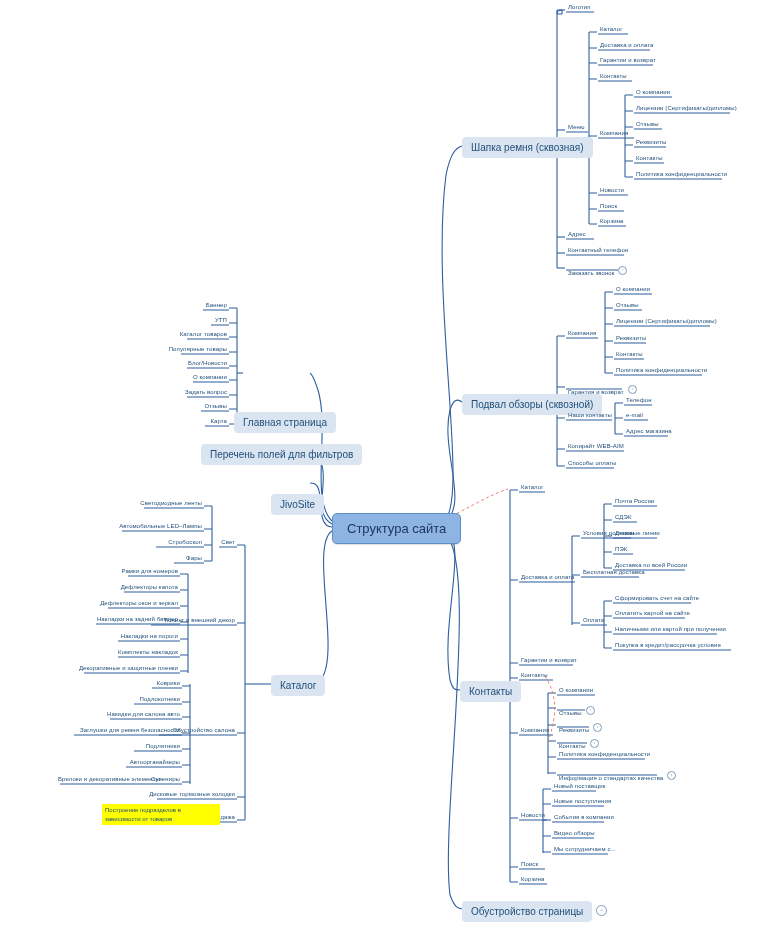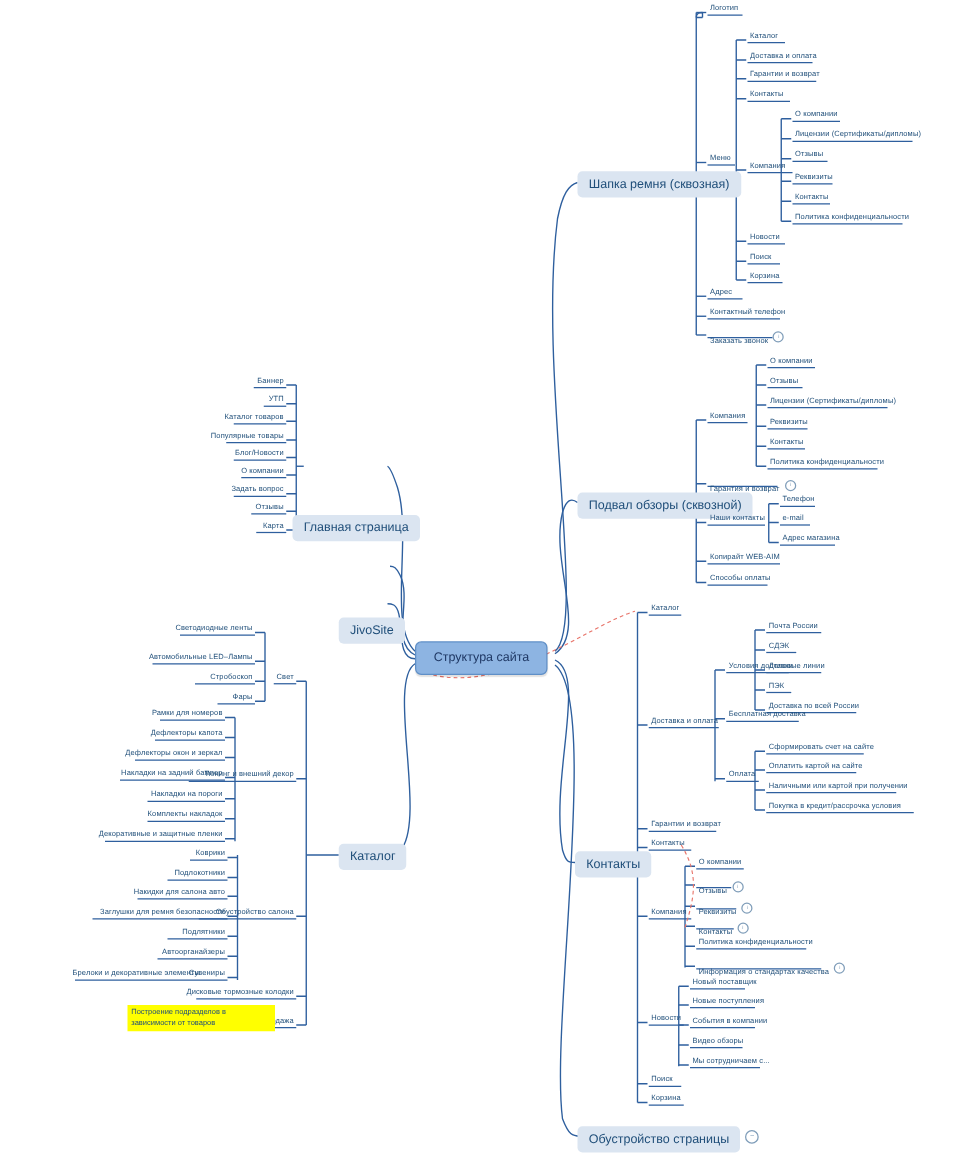--- a/index.html
+++ b/index.html
@@ -10,21 +10,21 @@
   }
   #canvas{position:absolute;left:0;top:0;width:776px;height:930px;}
   svg.links{position:absolute;left:0;top:0;width:776px;height:930px;pointer-events:none;}
 
   
   .node{position:absolute;box-sizing:border-box;white-space:nowrap;}
 
   
   .root{
     background:#8db4e2;border:1px solid #5f8fc7;border-radius:5px;
-    color:#1f3864;font-size:10px;padding:7px 14px;
+    color:#1f3864;font-size:13px;padding:7px 14px;
     box-shadow:0 1px 1px rgba(0,0,0,.12);
   }
   
   .lvl1{
     background:#dbe5f1;border-radius:4px;color:#1f4e79;
     font-size:10px;padding:5px 9px;
   }
   
   .leaf{
     font-size:6px;color:#1f4e79;padding:1px 2px 2px 2px;
@@ -229,20 +229,21 @@
       <path d="M336 537 C 400 560, 470 500, 508 489"></path>
       <path d="M545 676 C 560 700, 555 720, 548 742"></path>
     </g>
   </svg>
 
   <div class="node root" style="left:332px;top:513px;">Структура сайта</div>
 
   <div class="node lvl1" style="left:462px;top:137px;">Шапка ремня (сквозная)</div>
   <div class="node lvl1" style="left:462px;top:394px;">Подвал обзоры (сквозной)</div>
   <div class="node lvl1" style="left:234px;top:364px;margin-top:48px;">Главная страница</div>
+  <div class="node lvl1" style="left:201px;top:444px;">Перечень полей для фильтров</div>
   <div class="node lvl1" style="left:271px;top:494px;">JivoSite</div>
   <div class="node lvl1" style="left:271px;top:675px;">Каталог</div>
   <div class="node lvl1" style="left:460px;top:681px;">Контакты</div>
   <div class="node" style="left:462px;top:901px;">
     <span class="lvl1" style="display:inline-block;">Обустройство страницы</span><span class="tech-badge">−</span>
   </div>
 
   <div class="node leaf" style="left:566px;top:3px;">Логотип</div>
   <div class="node leaf" style="left:566px;top:123px;">Меню</div>
   <div class="node leaf" style="left:566px;top:230px;">Адрес</div>

